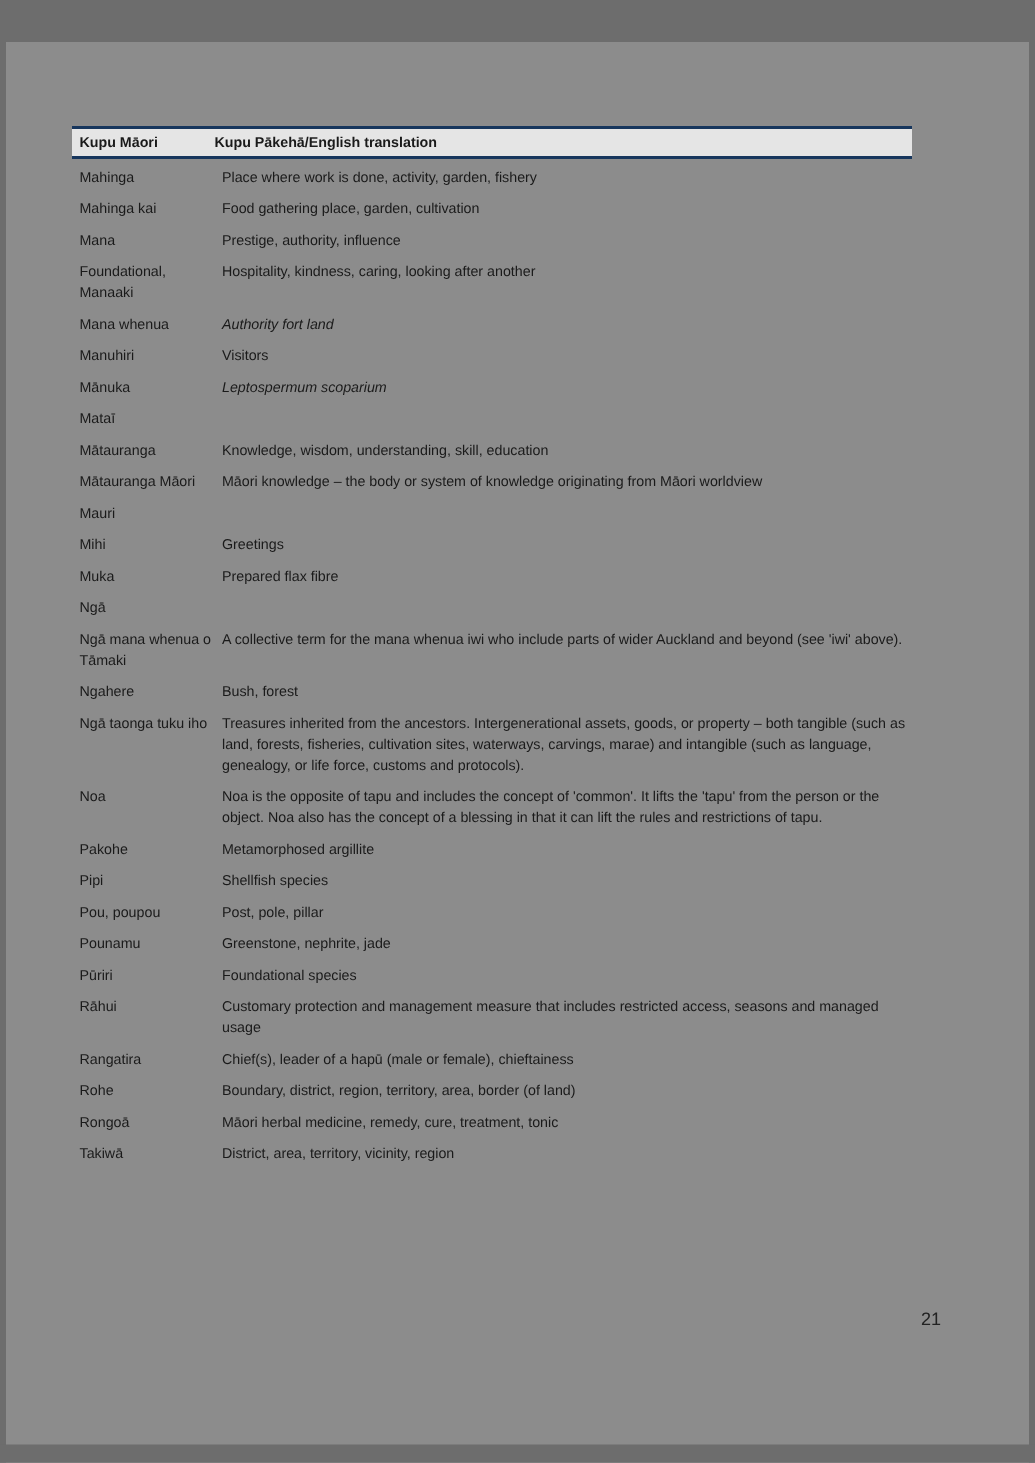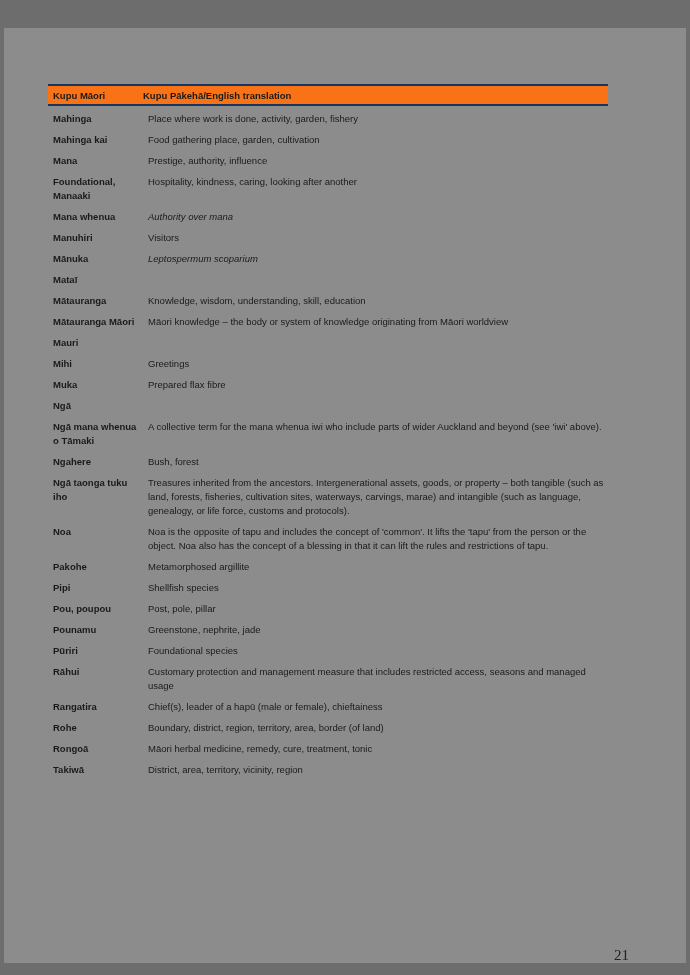--- a/index.html
+++ b/index.html
@@ -14,47 +14,47 @@
   .frame-band.bottom{bottom:0;height:12px;}
   .frame-edge{position:absolute;top:0;height:975px;width:4px;background:#6d6d6d;}
   .frame-edge.left{left:0;}
   .frame-edge.right{right:0;}
 
   .glossary{
     position:absolute;left:48px;top:84px;width:560px;
   }
   .g-header{
     display:flex;align-items:center;
-    background:#f97316;
+    background:#e5e5e5;
     border-top:2px solid #17365d;
     border-bottom:2px solid #17365d;
     height:18px;
     font-weight:bold;font-size:9.5px;
     margin-bottom:6px;
   }
   .g-header .hc1{width:90px;padding-left:5px;flex:none;}
   .g-header .hc2{flex:1;}
 
   .g-row{
     display:flex;
     margin-bottom:7px;
     font-size:9.5px;line-height:14px;
   }
   .g-row .word{
     width:90px;flex:none;
     padding-left:5px;padding-right:5px;
-    font-weight:bold;
+    font-weight:normal;
     word-wrap:break-word;
   }
   .g-row .trans{flex:1;}
   .g-row .trans.italic{font-style:italic;}
 
   .page-number{
-    position:absolute;left:614px;top:947px;
-    font-size:15px;color:#222;font-family:Liberation Serif, serif;
+    position:absolute;left:614px;top:872px;
+    font-size:12px;color:#222;
   }
 </style>
 </head>
 <body>
 
 <div class="frame-band top"></div>
 <div class="frame-edge left"></div>
 <div class="frame-edge right"></div>
 
 <div class="glossary">
@@ -78,21 +78,21 @@
     <div class="trans">Prestige, authority, influence</div>
   </div>
 
   <div class="g-row">
     <div class="word">Foundational, Manaaki</div>
     <div class="trans">Hospitality, kindness, caring, looking after another</div>
   </div>
 
   <div class="g-row">
     <div class="word">Mana whenua</div>
-    <div class="trans italic">Authority over mana</div>
+    <div class="trans italic">Authority fort land</div>
   </div>
 
   <div class="g-row">
     <div class="word">Manuhiri</div>
     <div class="trans">Visitors</div>
   </div>
 
   <div class="g-row">
     <div class="word">Mānuka</div>
     <div class="trans italic">Leptospermum scoparium</div>

